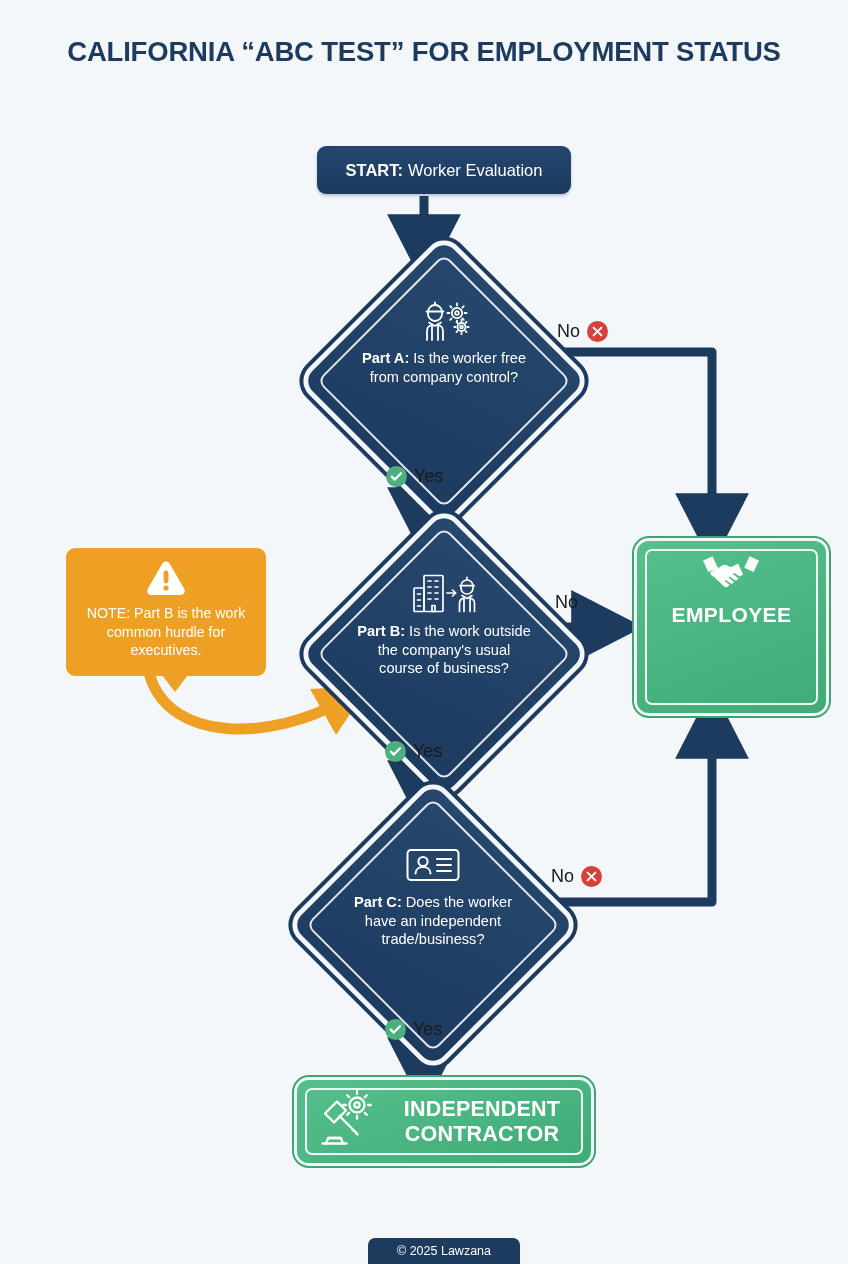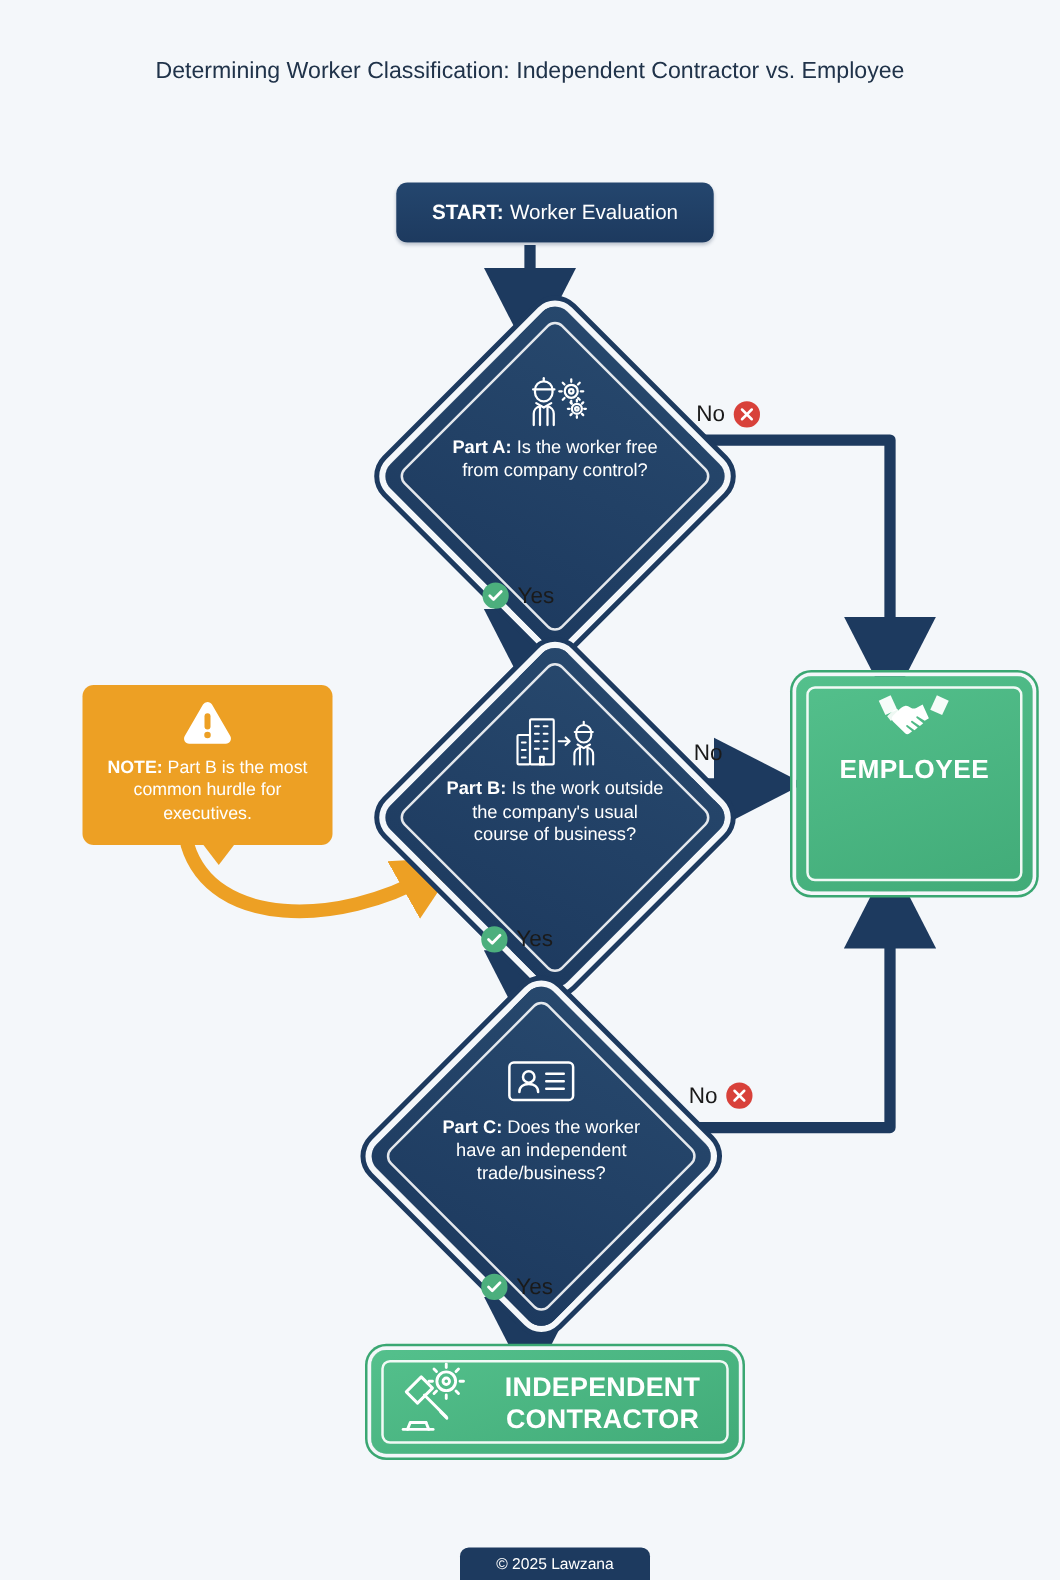--- a/index.html
+++ b/index.html
@@ -203,21 +203,21 @@
     border-right: 13px solid transparent;
     border-top: 17px solid #eda024;
   }
   #note-icon { margin-bottom: 4px; }
   #note-text {
     color: #ffffff;
     font-size: 14.2px;
     line-height: 1.3;
     text-align: center;
   }
-  #note-text .lead { font-weight: bold; }
+  #note-text .lead { font-weight: normal; }
 
   
   .branch {
     position: absolute;
     display: flex;
     flex-direction: row;
     align-items: flex-start;
     gap: 7px;
     font-size: 18px;
     color: #1a1a1a;
@@ -256,21 +256,21 @@
     font-size: 12.5px;
     box-sizing: border-box;
   }
 </style>
 </head>
 <body>
 
 <div id="stage">
 
   <div id="header">
-    <div id="subtitle">Determining Worker Classification: Independent Contractor vs. Employee</div>
+    <div id="title">CALIFORNIA “ABC TEST” FOR EMPLOYMENT STATUS</div>
   </div>
 
   <svg id="connectors" viewBox="0 0 848 1264">
     <defs>
       <marker id="navyArrow" markerWidth="9" markerHeight="9" refX="3.2" refY="4.5" orient="auto" markerUnits="strokeWidth">
         <path d="M0,0.4 L8,4.5 L0,8.6 Z" fill="#1d3a5f"></path>
       </marker>
       <marker id="orangeArrow" markerWidth="5.2" markerHeight="5.2" refX="2.2" refY="2.6" orient="auto" markerUnits="strokeWidth">
         <path d="M0,0.2 L4.8,2.6 L0,5 Z" fill="#eda024"></path>
       </marker>
@@ -374,21 +374,21 @@
 
   <div class="node" id="note-box">
     <div id="note-icon">
       <svg width="40" height="36" viewBox="0 0 40 36" fill="#ffffff">
         <path d="M20 1.5c1.5 0 2.8.8 3.6 2.1l14.6 25.2c1.6 2.8-.4 6.2-3.6 6.2H5.4c-3.2 0-5.2-3.4-3.6-6.2L16.4 3.6A4.2 4.2 0 0 1 20 1.5z"></path>
         <rect x="17.6" y="10.5" width="4.8" height="13" rx="2.4" fill="#eda024"></rect>
         <circle cx="20" cy="28" r="2.6" fill="#eda024"></circle>
       </svg>
     </div>
     <div id="note-text">
-      <span class="lead">NOTE:</span><span> Part B is the most common hurdle for executives.</span>
+      <span class="lead">NOTE:</span><span> Part B is the work common hurdle for executives.</span>
     </div>
   </div>
 
   <div class="node green-box" id="employee-box">
     <div class="green-inner">
       <div class="stack">
         <div>
           <svg width="62" height="40" viewBox="0 0 62 40" fill="#ffffff">
             <path d="M3 9.5 12.5 5.2l5.3 11.6L8.3 21z" opacity=".95"></path>
             <path d="M59 9.5 49.5 5.2l-5.3 11.6L53.7 21z" opacity=".95"></path>

